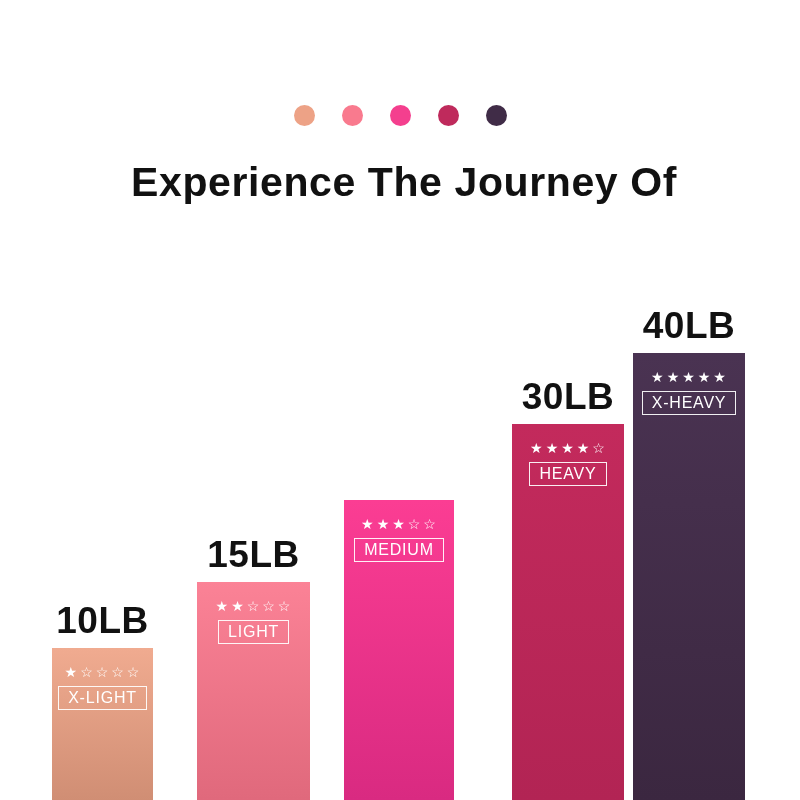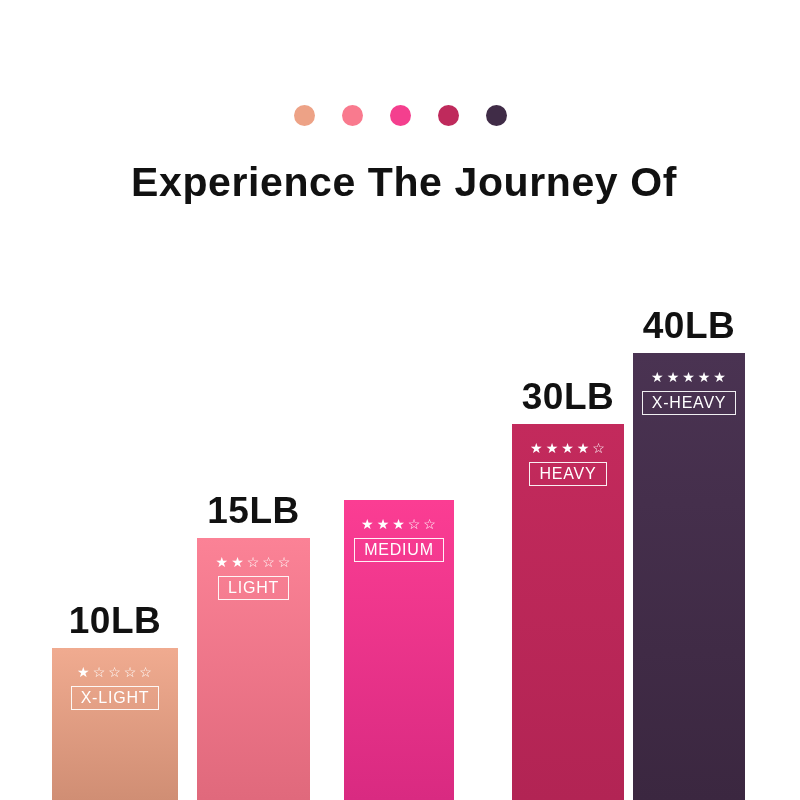--- a/index.html
+++ b/index.html
@@ -140,37 +140,37 @@
     <span class="dot" style="background: rgb(244, 63, 142);"></span>
     <span class="dot" style="background: rgb(191, 42, 92);"></span>
     <span class="dot" style="background: rgb(64, 44, 71);"></span>
   </div>
 
   <div id="headline">
     <span class="hl-line">Experience The Journey Of</span>
   </div>
 
   <div id="chart">
-      <div class="bar-group" style="left: 52px; width: 126px; height: 152px;">
+      <div class="bar-group" style="left: 52px; width: 101px; height: 152px;">
         <div class="bar-weight">10LB</div>
         <div class="bar">
           <div class="bar-inner" style="background: linear-gradient(rgb(240, 171, 144) 0%, rgb(208, 142, 116) 100%);"></div>
           <div class="bar-content">
             <div class="stars">
               <span>★</span>
               <span>☆</span>
               <span>☆</span>
               <span>☆</span>
               <span>☆</span>
             </div>
             <div class="level-badge">X-LIGHT</div>
           </div>
         </div>
       </div>
-      <div class="bar-group" style="left: 197px; width: 113px; height: 262px;">
+      <div class="bar-group" style="left: 197px; width: 113px; height: 218px;">
         <div class="bar-weight">15LB</div>
         <div class="bar">
           <div class="bar-inner" style="background: linear-gradient(rgb(251, 130, 150) 0%, rgb(224, 105, 124) 100%);"></div>
           <div class="bar-content">
             <div class="stars">
               <span>★</span>
               <span>★</span>
               <span>☆</span>
               <span>☆</span>
               <span>☆</span>

